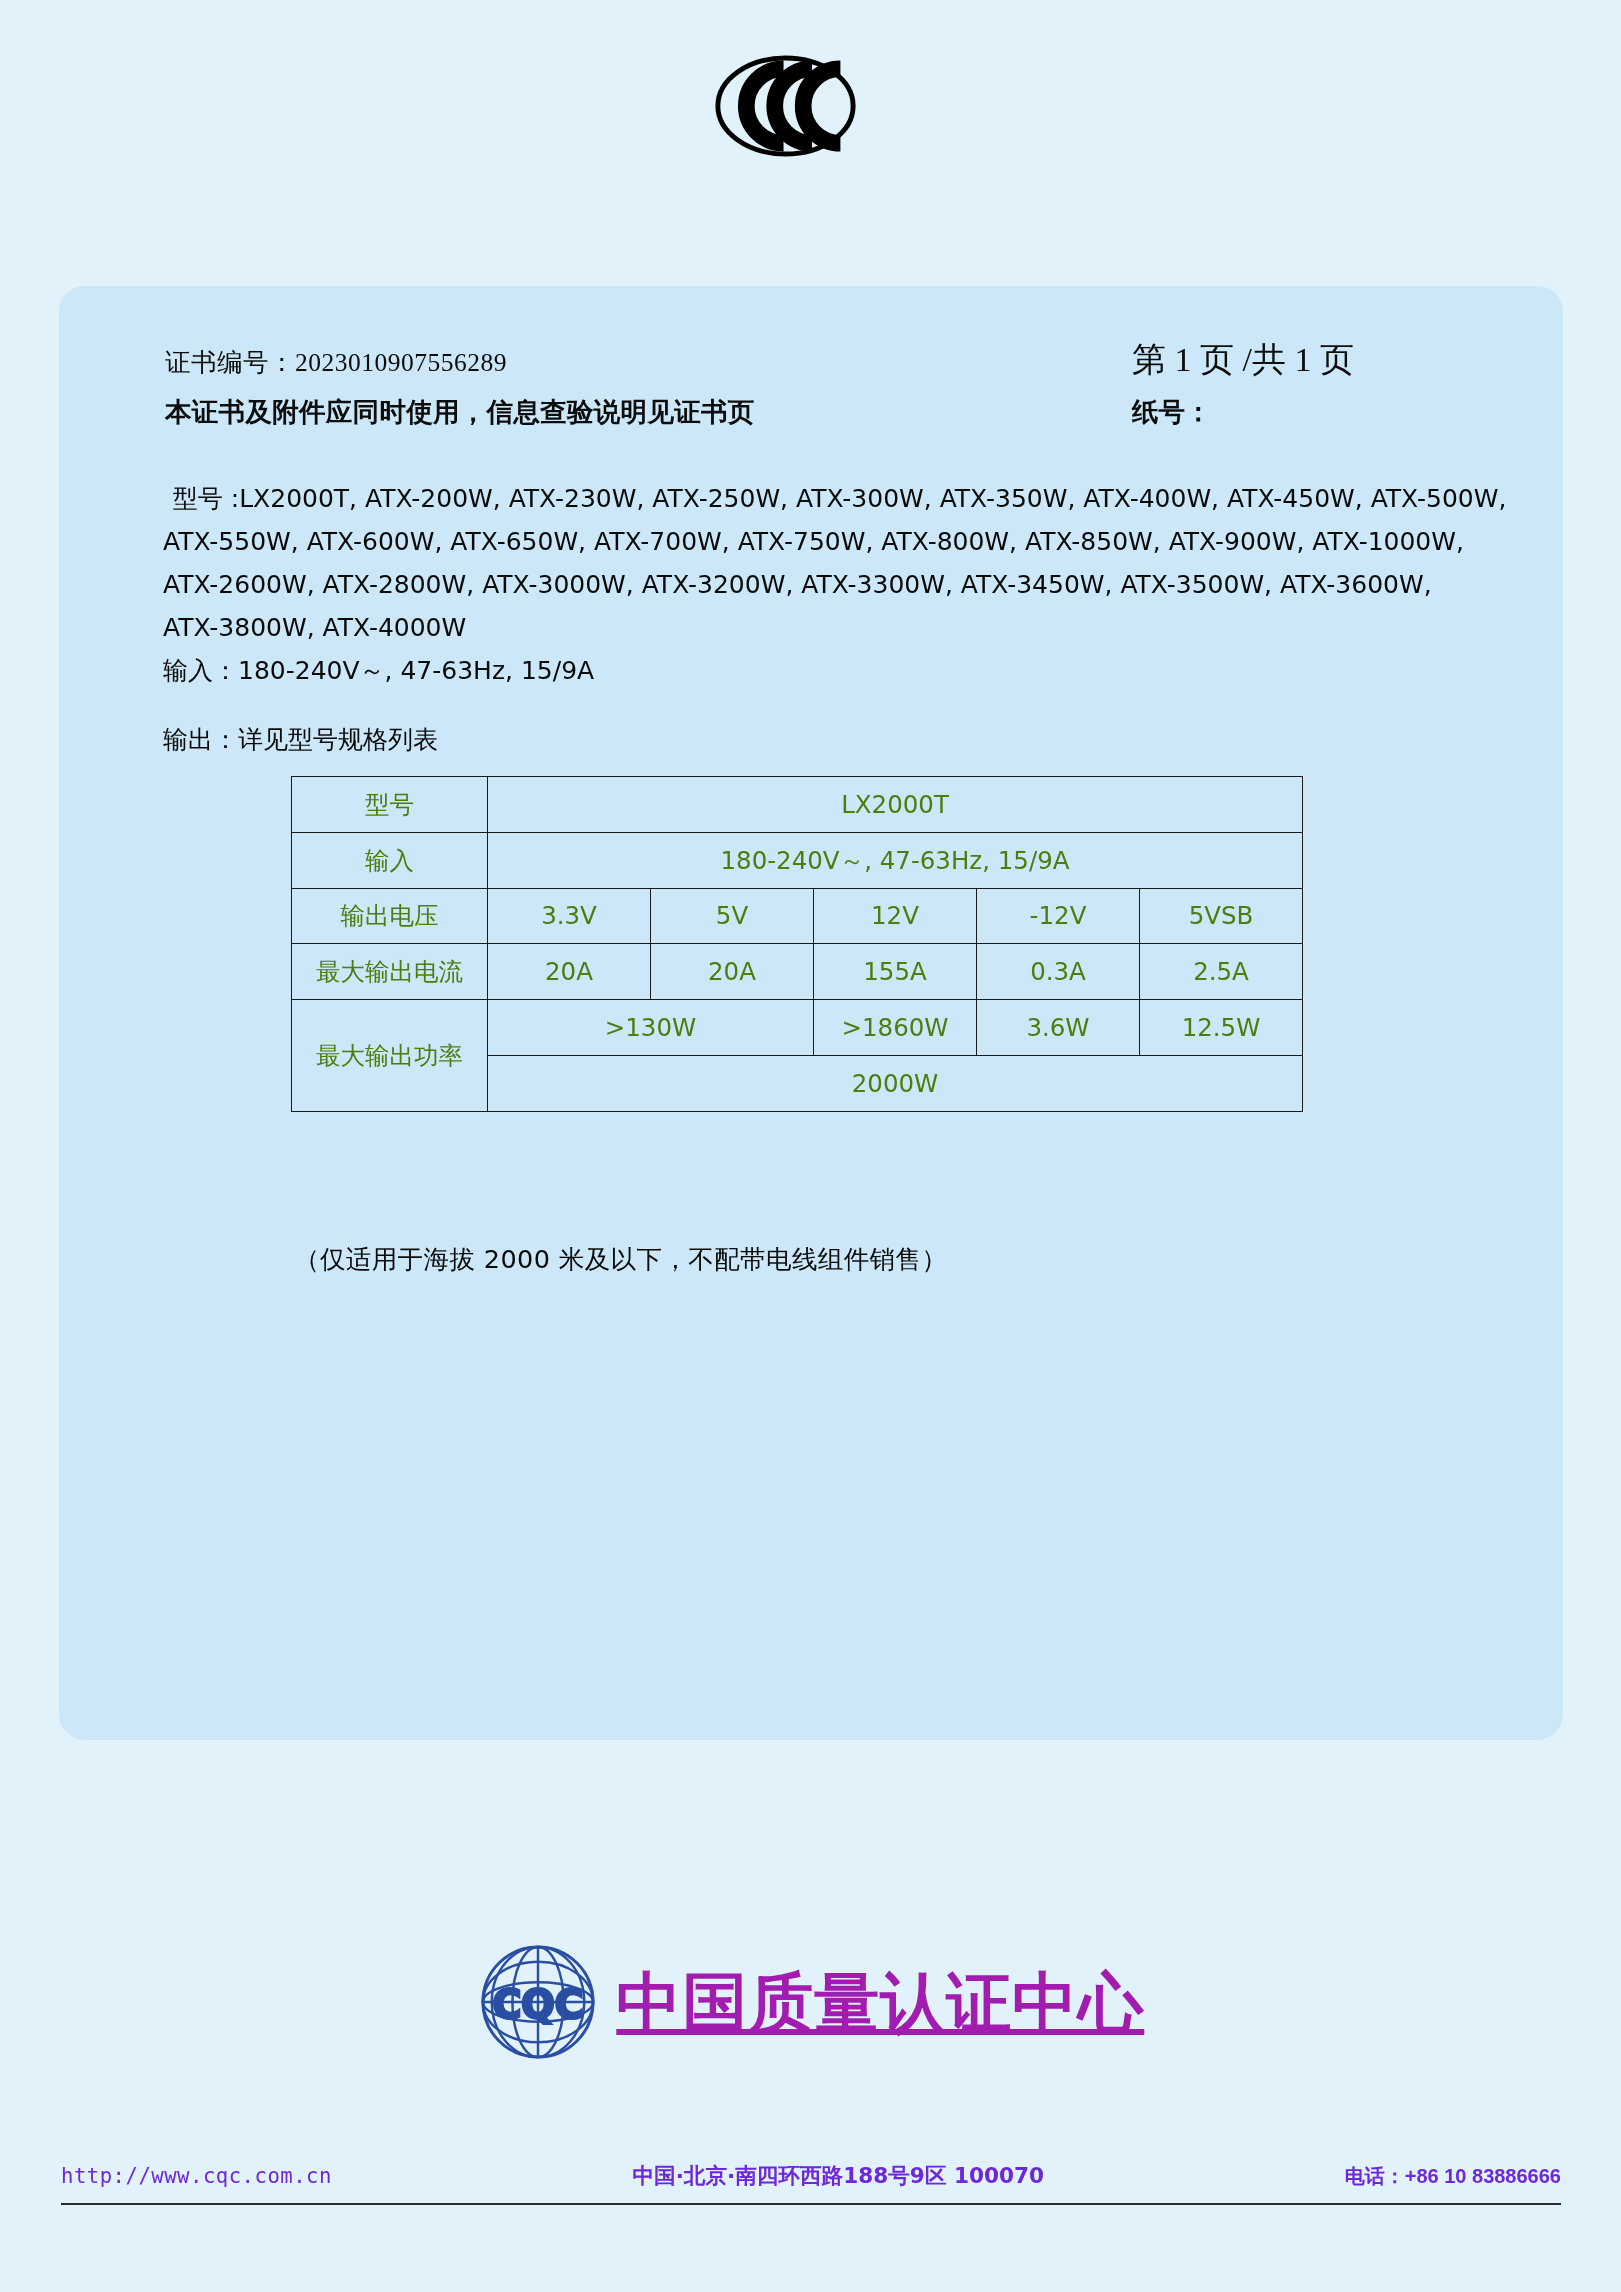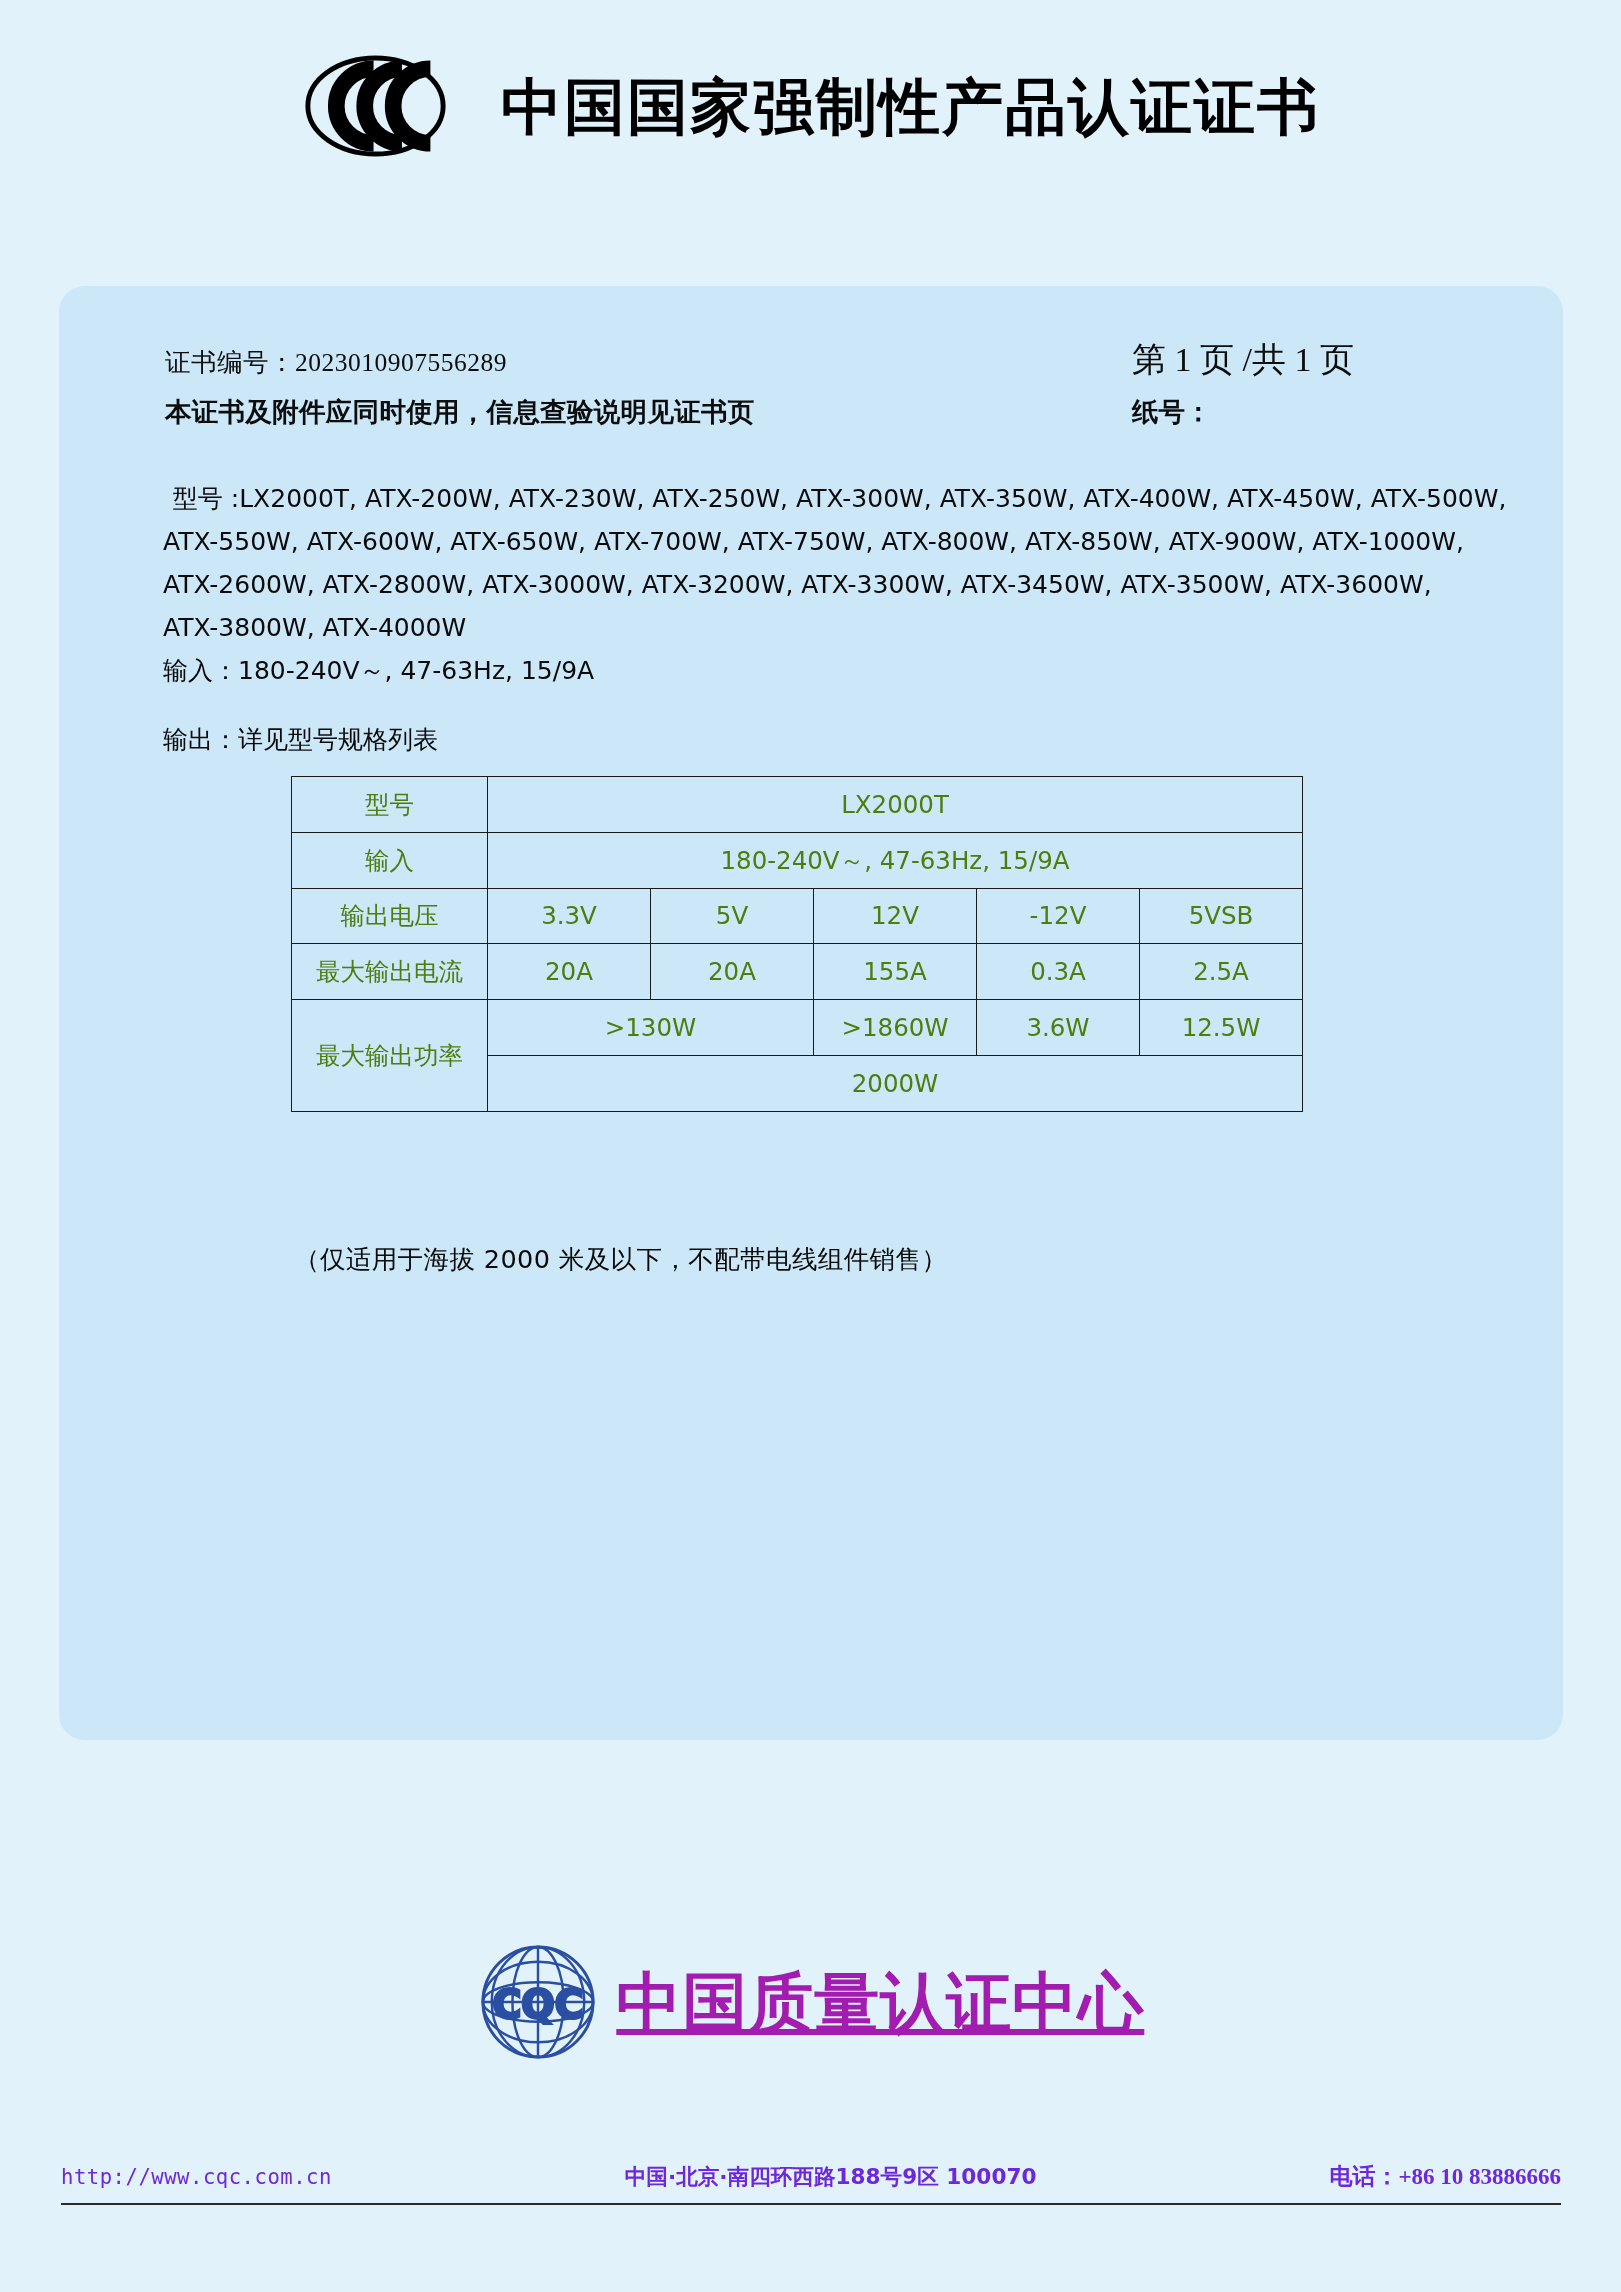--- a/index.html
+++ b/index.html
@@ -193,40 +193,39 @@
     font-size: 20.6px;
     color: #6d28d9;
     white-space: nowrap;
   }
   .footer .f-center {
     font-family: "DejaVu Sans", "Liberation Sans", sans-serif;
     font-weight: bold;
     font-size: 21.6px;
   }
   .footer .f-right {
-    font-family: Liberation Serif, serif;
-    font-weight: bold;
-    font-size: 23px;
+    font-family: Liberation Sans, sans-serif;
+    font-weight: bold;
+    font-size: 20px;
   }
   .footer .f-left {
     font-size: 20.6px;
     letter-spacing: 0.5px;
   }
 </style>
 </head>
 <body>
 
 <div class="header">
   <svg class="ccc-logo" viewBox="0 0 152 108">
     <ellipse cx="76" cy="54" rx="69" ry="49" fill="none" stroke="#000" stroke-width="5"></ellipse>
     <path d="M74 92 A38 38 0 0 1 74 16" fill="none" stroke="#000" stroke-width="17" stroke-linecap="butt"></path>
     <path d="M103 92 A38 38 0 0 1 103 16" fill="none" stroke="#000" stroke-width="17" stroke-linecap="butt"></path>
     <path d="M132 92 A38 38 0 0 1 132 16" fill="none" stroke="#000" stroke-width="17" stroke-linecap="butt"></path>
   </svg>
-  <div class="doc-title">中国国家强制性产品认证证书</div>
 </div>
 
 <div class="panel">
 
   <div class="meta-row r1">
     <div class="meta-left-serif"><span>证书编号：</span><span>2023010907556289</span></div>
     <div class="meta-right-serif">第 1 页 /共 1 页</div>
   </div>
 
   <div class="meta-row r2">

